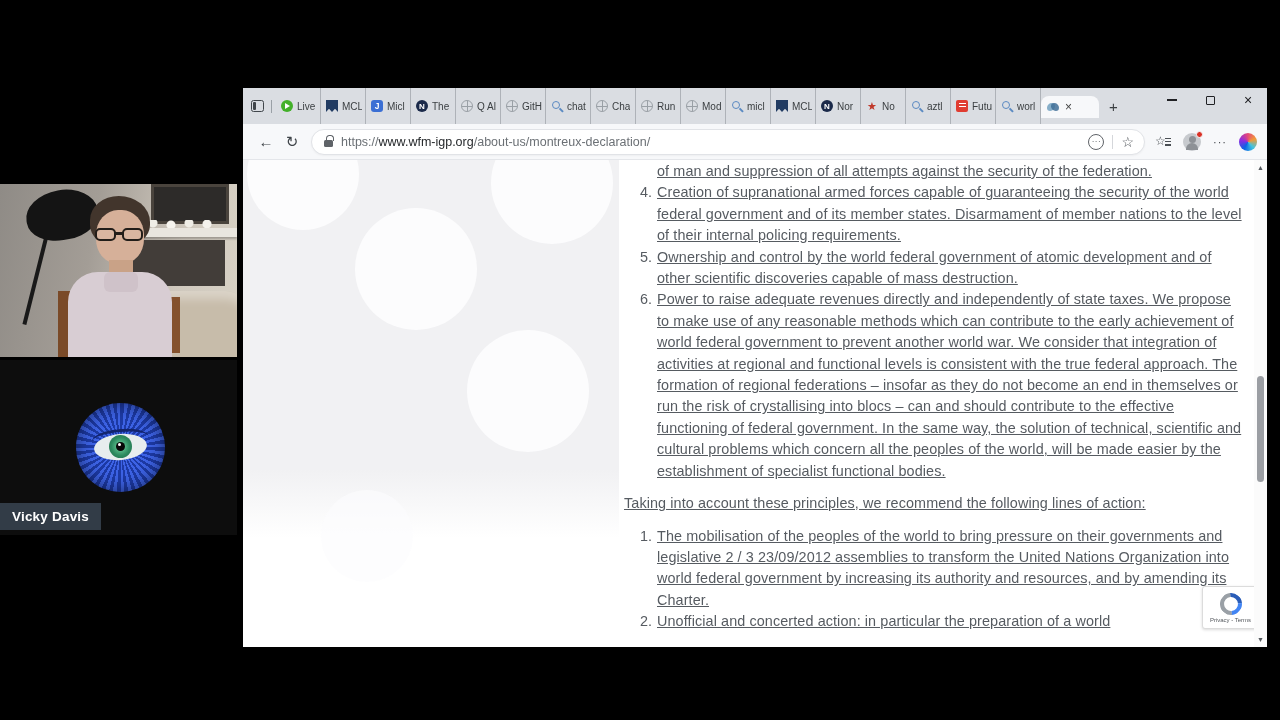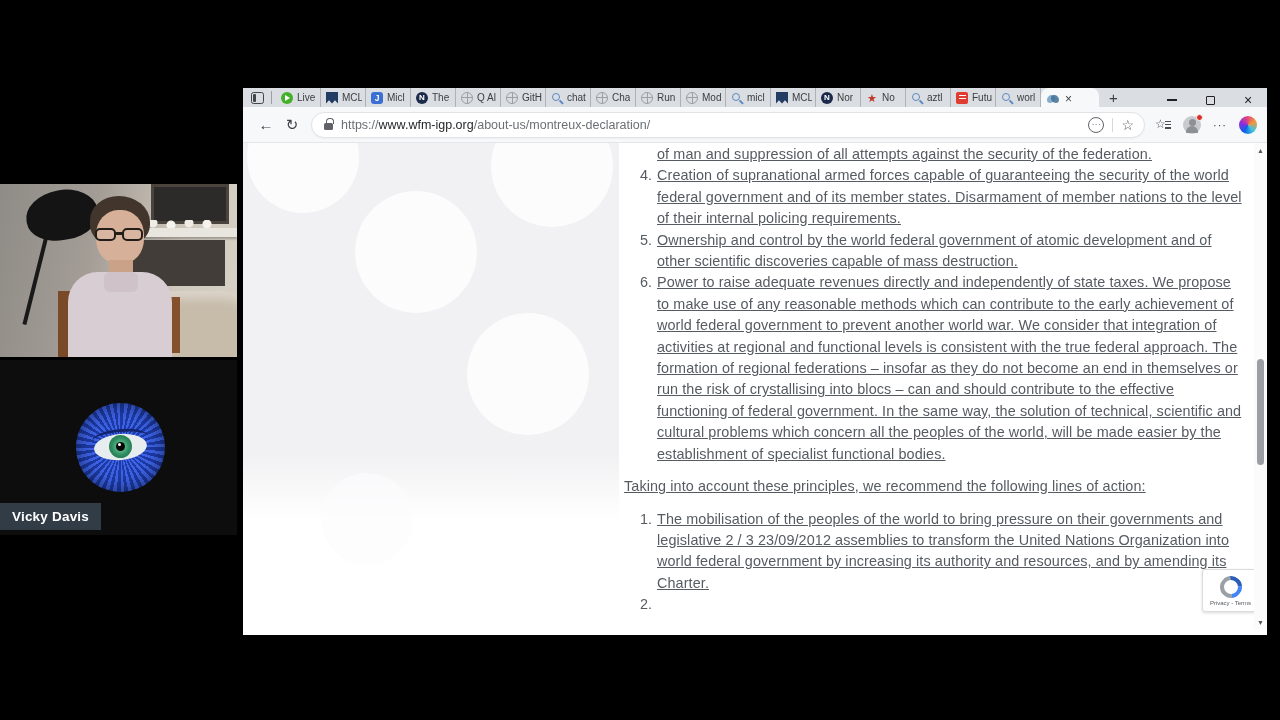--- a/index.html
+++ b/index.html
@@ -41,21 +41,21 @@
     box-shadow:inset 0 0 18px rgba(0,0,0,.55);}
   .eye-white{position:absolute;left:18px;top:31px;width:53px;height:26px;background:#e7edee;border-radius:50%;transform:rotate(-5deg);}
   .eye-iris{position:absolute;left:33px;top:32px;width:23px;height:23px;border-radius:50%;background:radial-gradient(circle,#5dc08e 18%,#2e8b60 55%,#1c6a47 100%);}
   .eye-pupil{position:absolute;left:40px;top:39px;width:9px;height:9px;border-radius:50%;background:#070707;}
   .eye-glint{position:absolute;left:42px;top:40px;width:3px;height:3px;border-radius:50%;background:#fff;}
   .eye-lid{position:absolute;left:16px;top:26px;width:57px;height:20px;border-top:3px solid #13246e;border-radius:50%;transform:rotate(-5deg);}
 
   
   #browser{position:absolute;left:243px;top:88px;width:1024px;height:547px;background:#fff;}
   
-  #tabstrip{position:relative;height:19px;background:#dadde2;display:flex;align-items:center;padding-left:8px;}
+  #tabstrip{position:relative;height:36px;background:#dadde2;display:flex;align-items:center;padding-left:8px;}
   .ws-icon{width:13px;height:12px;border:1.6px solid #41464b;border-radius:2.5px;position:relative;margin-right:7px;flex:0 0 auto;}
   .ws-icon::after{content:"";position:absolute;left:1px;top:1px;bottom:1px;width:3px;background:#41464b;border-radius:1px;}
   .strip-sep{width:1px;height:13px;background:#9aa0a6;margin-right:4px;flex:0 0 auto;}
   #tabs{display:flex;align-items:center;height:100%;}
   .tab{width:45px;height:100%;display:flex;align-items:center;gap:4px;padding:0 3px 0 5px;
        border-right:1px solid #aeb2b8;overflow:hidden;cursor:default;}
   .tlabel{font-size:10px;color:#3c4043;white-space:nowrap;overflow:hidden;}
   .tico{width:12px;height:12px;flex:0 0 auto;display:flex;align-items:center;justify-content:center;position:relative;}
   .t-play{background:#43b02a;border-radius:50%;}
   .t-play::after{content:"";border-left:5px solid #fff;border-top:3px solid transparent;border-bottom:3px solid transparent;margin-left:1px;}
@@ -308,20 +308,21 @@
         </div>
 
         <div class="block-gap">Taking into account these principles, we recommend the following lines of action:</div>
 
         <div class="li block-gap">
           <span class="num">1.</span>
           <span>The mobilisation of the peoples of the world to bring pressure on their governments and legislative 2 / 3 23/09/2012 assemblies to transform the United Nations Organization into world federal government by increasing its authority and resources, and by amending its Charter.</span>
         </div>
         <div class="li">
           <span class="num">2.</span>
+          <span>Unofficial and concerted action: in particular the preparation of a world</span>
         </div>
       </div>
 
       <div id="recaptcha">
         <div class="rc-logo"></div>
         <div class="rc-label">Privacy - Terms</div>
       </div>
 
       <div id="scrollbar">
         <span class="sb-arrow sb-up">▲</span>

